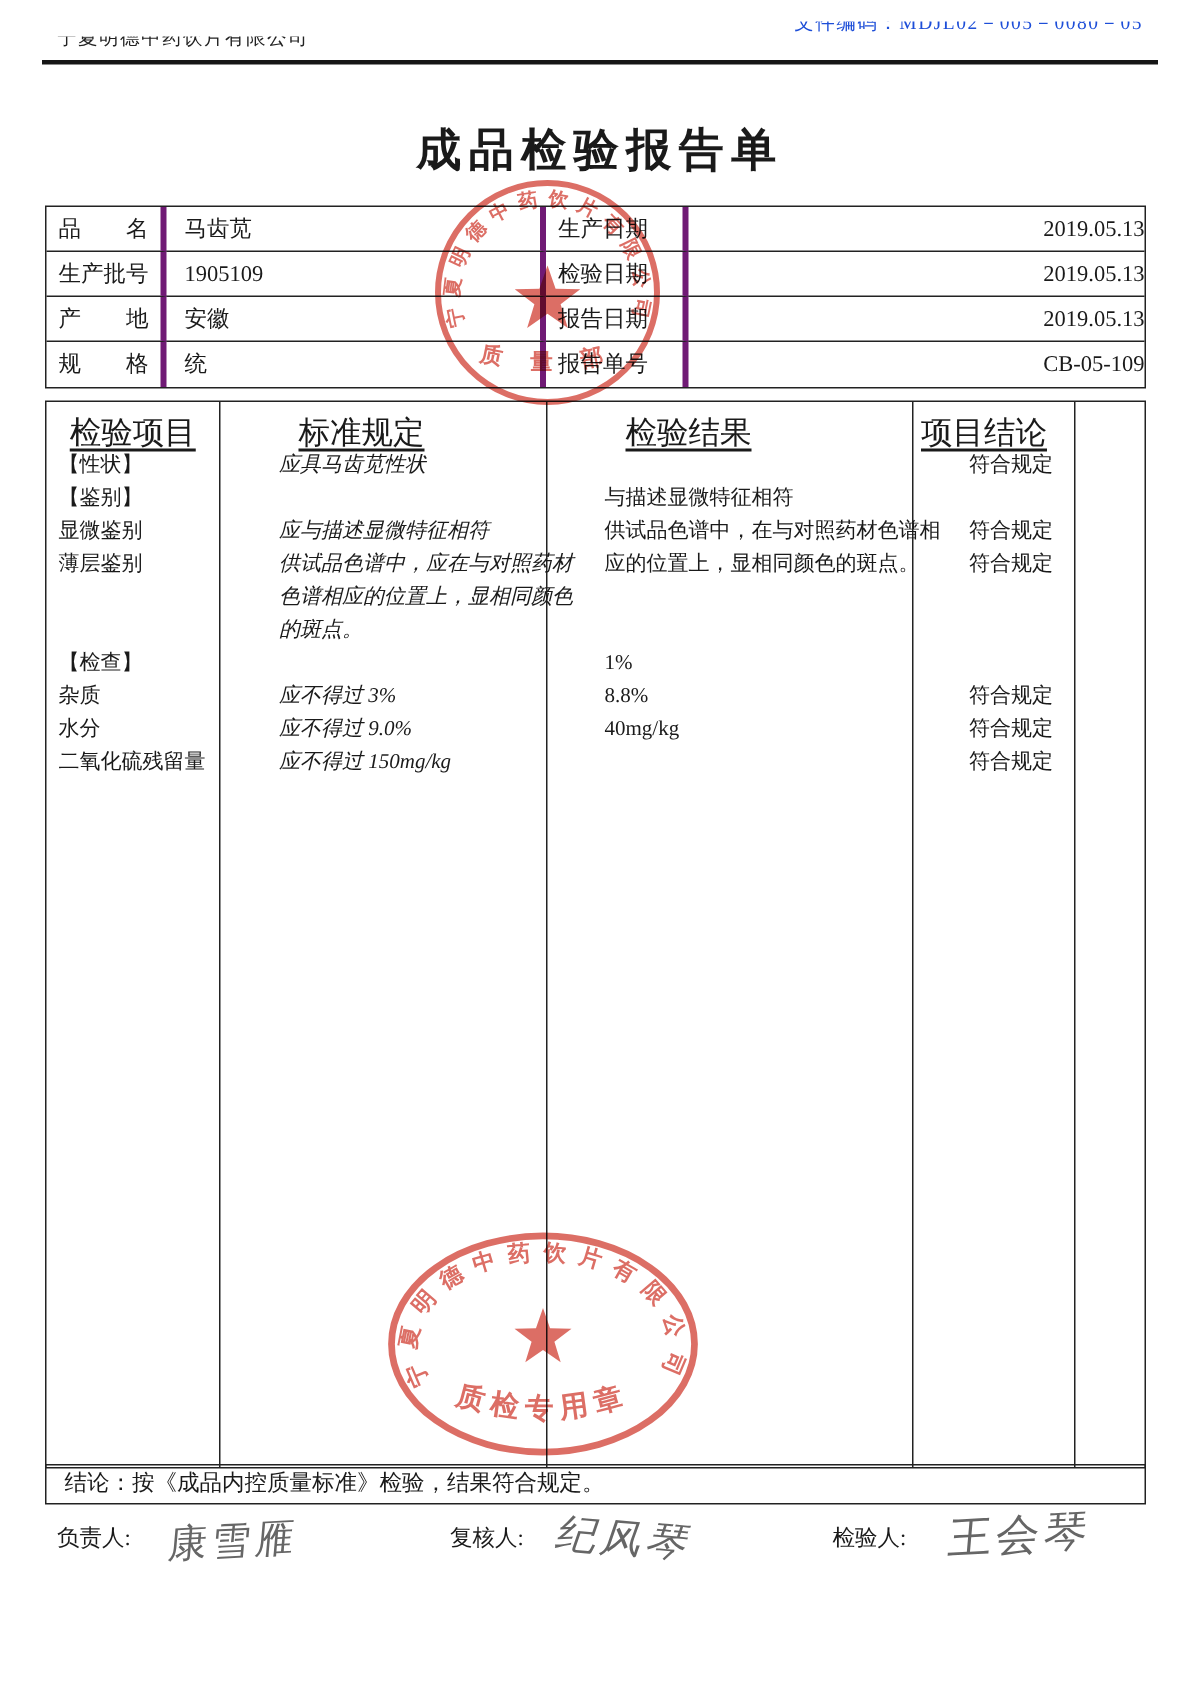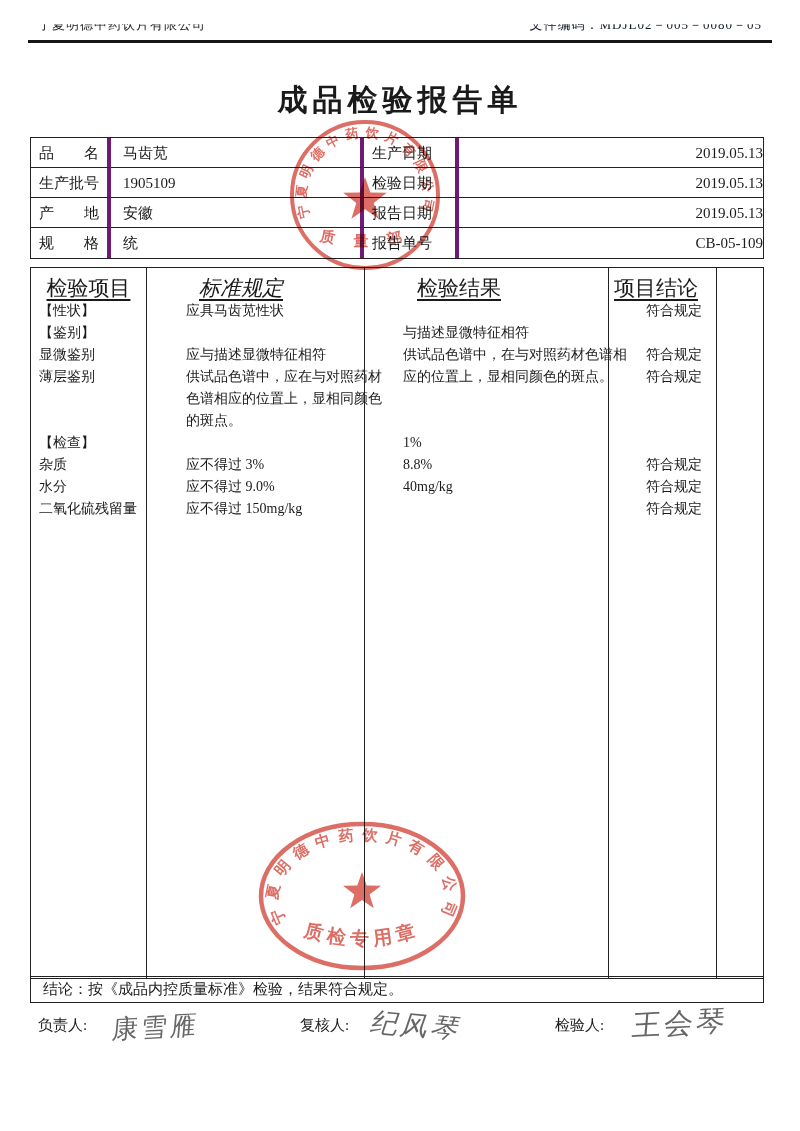--- a/index.html
+++ b/index.html
@@ -2,22 +2,22 @@
 <html><head>
 <meta charset="utf-8">
 <style>
   html,body{margin:0;padding:0;background:#ffffff;}
   .page{position:relative;width:800px;height:1131px;background:#fff;overflow:hidden;
         font-family:"Liberation Serif","DejaVu Serif",serif;color:#1a1a1a;}
 
   
   .hdr-left{position:absolute;left:38px;top:16px;font-size:13px;letter-spacing:1px;
             clip-path:inset(46% 0 0 0);color:#222;}
-  .hdr-right{position:absolute;right:38px;top:16px;font-size:13px;letter-spacing:1px;
-            clip-path:inset(46% 0 0 0);color:#0f172a;}
+  .hdr-right{position:absolute;right:38px;top:6px;font-size:13px;letter-spacing:1px;
+            clip-path:inset(46% 0 0 0);color:#1d4ed8;}
   .hdr-rule{position:absolute;left:28px;top:40px;width:744px;height:3px;background:#161616;}
 
   .title{position:absolute;left:0;top:80px;width:800px;margin:0;text-align:center;
          font-size:30px;font-weight:700;letter-spacing:5px;}
 
   
   .info{position:absolute;left:30px;top:137px;width:732px;
         display:grid;grid-template-columns:80px 253px 95px 1fr;grid-auto-rows:30px;
         border:1px solid #222;font-size:15px;}
   .info>div{border-right:4px solid #701a75;border-bottom:1px solid #222;
@@ -29,25 +29,25 @@
   .info .l2{padding-left:8px;}
   .info .v2{padding-left:12px;}
 
   
   .insp{position:absolute;left:30px;top:267px;width:732px;height:710px;
         border:1px solid #222;font-size:14px;}
   .insp .v{position:absolute;top:0;bottom:0;width:1px;background:#222;}
   .v1{left:115px;} .v2{left:333px;text-align:right;} .v3{left:577px;} .v4{left:685px;}
   .insp .h{position:absolute;top:6px;text-align:center;font-size:21px;
            text-decoration:underline;text-underline-offset:4px;}
-  .h1{left:0;width:115px;} .h2{left:115px;width:190px;font-style:italic;} .h3{left:333px;width:190px;} .h4{left:577px;width:96px;}
+  .h1{left:0;width:115px;} .h2{left:115px;width:190px;} .h3{left:333px;width:190px;} .h4{left:577px;width:96px;}
   .col{position:absolute;top:32px;}
   .col .line{height:22px;line-height:22px;white-space:nowrap;}
   .colA{left:8px;width:135px;}
-  .colB{left:155px;width:210px;}
+  .colB{left:155px;width:210px;font-style:italic;}
   .colC{left:372px;width:235px;}
   .colD{left:615px;width:95px;}
 
   
   .concl{position:absolute;left:30px;top:976px;width:732px;height:25px;
          border:1px solid #222;line-height:25px;font-size:15px;}
   .concl span{padding-left:12px;}
 
   
   .slabel{position:absolute;top:1016px;font-size:15px;}

